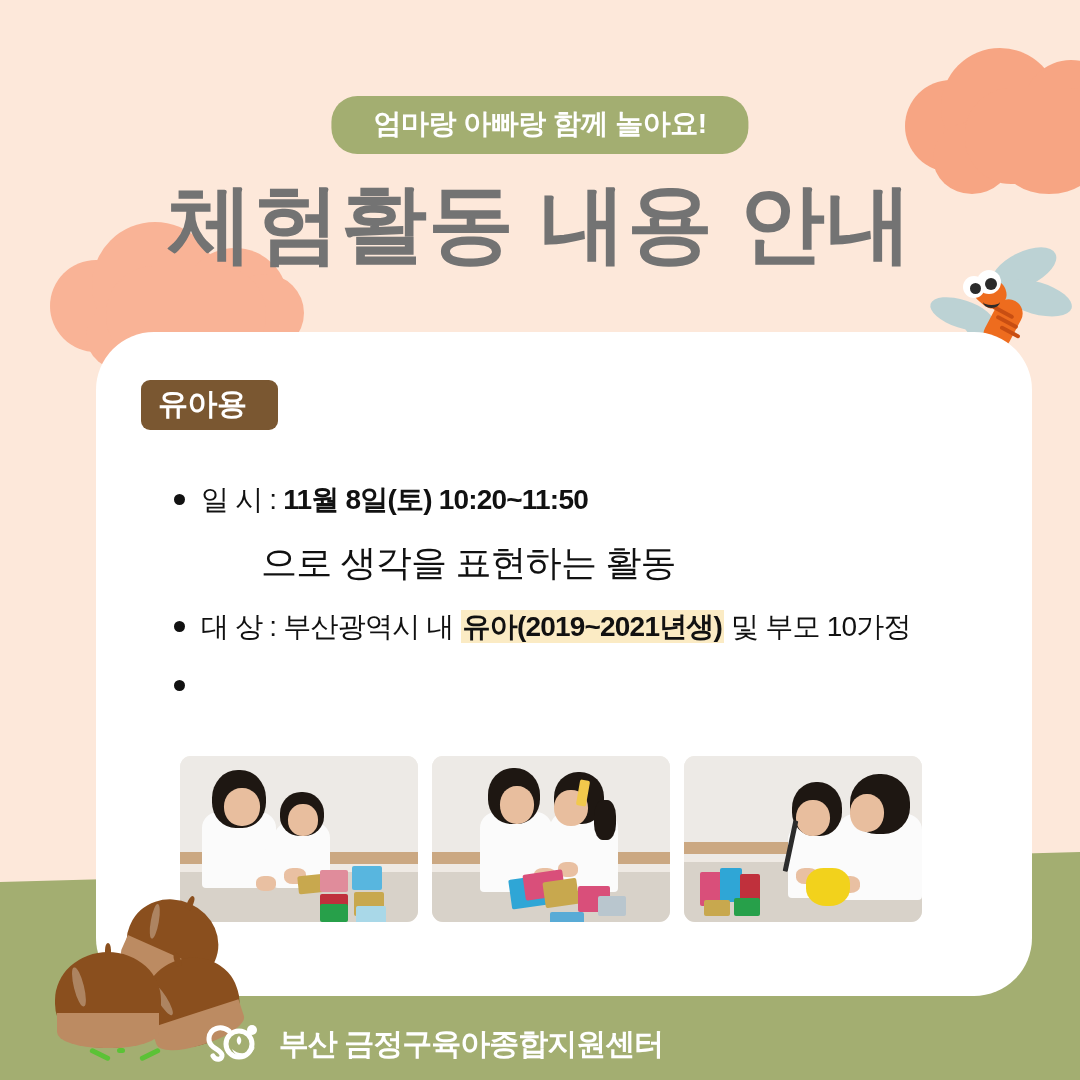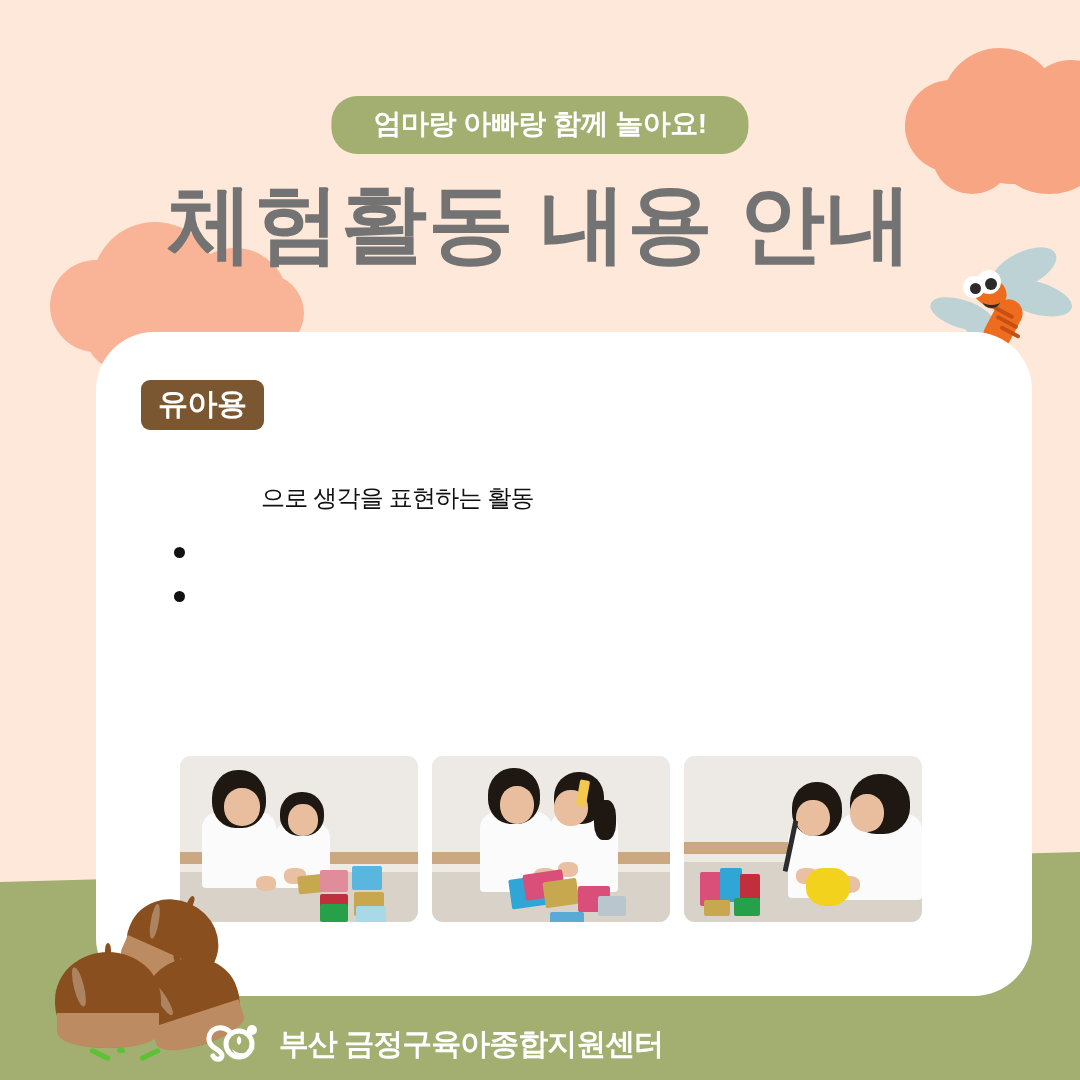--- a/index.html
+++ b/index.html
@@ -66,42 +66,42 @@
   }
 
   .card-head{
     position:absolute;left:45px;top:48px;
     display:flex;align-items:center;gap:18px;
     white-space:nowrap;
   }
   .badge{
     background:#7A5731;color:#FFFFFF;
     border-radius:9px;
-    padding:9px 17px 11px 17px;
+    padding:9px 31px 11px 17px;
     font-size:30px;font-weight:800;letter-spacing:-0.5px;
     line-height:1;
   }
   .prog-title{
     color:#B5825C;
     font-size:40px;font-weight:900;letter-spacing:-2px;
   }
 
   
   .list{position:absolute;left:78px;top:148px;width:830px;}
   .row{display:flex;align-items:flex-start;margin-bottom:19px;}
   .dot{
     width:11px;height:11px;border-radius:50%;background:#111;
     margin-top:14px;margin-right:16px;flex:0 0 auto;
   }
   .row-body{font-size:28px;color:#111;line-height:1.42;letter-spacing:-0.8px;}
   .lbl{font-weight:400;}
   .em{font-weight:800;}
   .hl{background:#FBEBC4;font-weight:800;padding:1px 2px;}
   .cont{
-    font-size:24px;color:#111;letter-spacing:-0.8px;
+    font-size:36px;color:#111;letter-spacing:-0.8px;
     margin-left:27px;margin-top:2px;margin-bottom:19px;
     padding-left:60px;
   }
 
   
   .photos{
     position:absolute;left:84px;top:424px;
     display:flex;gap:14px;
   }
   .photo{
@@ -207,25 +207,36 @@
   </div>
 
   <div class="card">
 
     <div class="card-head">
       <span class="badge">유아용</span>
     </div>
 
     <div class="list">
 
-
-      <div class="cont">으로 생각을 표현하는 활동</div>
-
       <div class="row">
         <span class="dot"></span>
+        <span class="row-body">
+          <span class="lbl">일 시 :</span>
+          <span class="em">11월 8일(토) 10:20~11:50</span>
+        </span>
+      </div>
+
+      <div class="cont">으로 생각을 표현하는 활동</div>
+
+      <div class="row">
+        <span class="dot"></span>
+        <span class="row-body">
+          <span class="lbl">대 상 :</span>
+          <span class="lbl">부산광역시 내 </span><span class="hl">유아(2019~2021년생)</span><span class="lbl"> 및 부모 10가정</span>
+        </span>
       </div>
 
       <div class="row">
         <span class="dot"></span>
       </div>
     </div>
 
     <div class="photos">
 
       <div class="photo">

